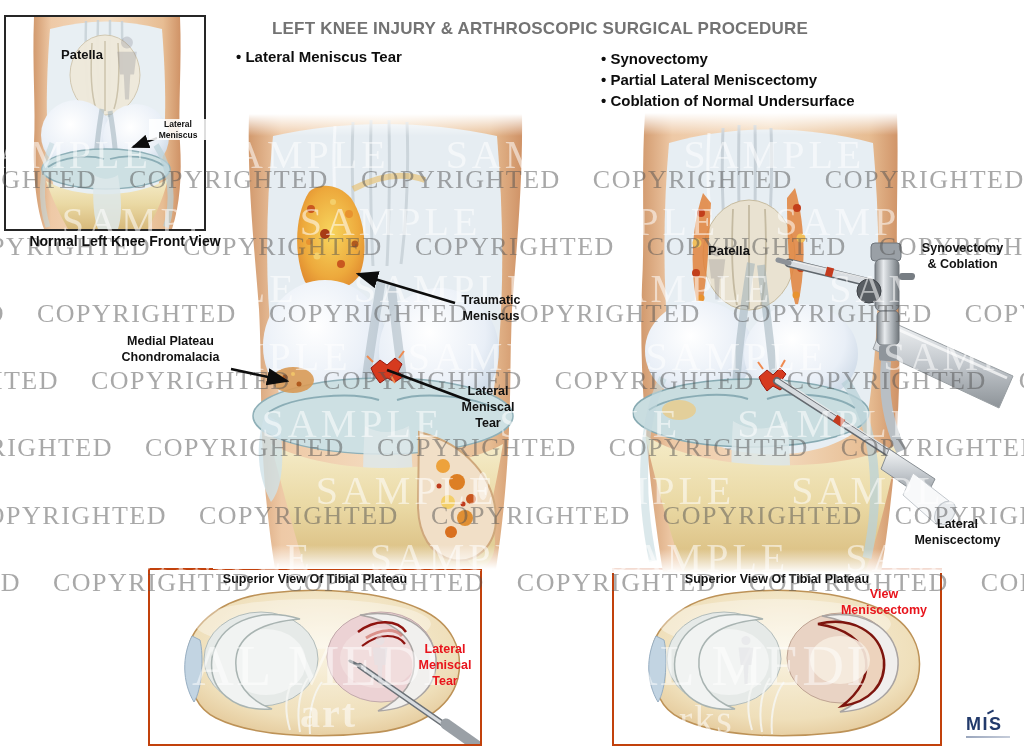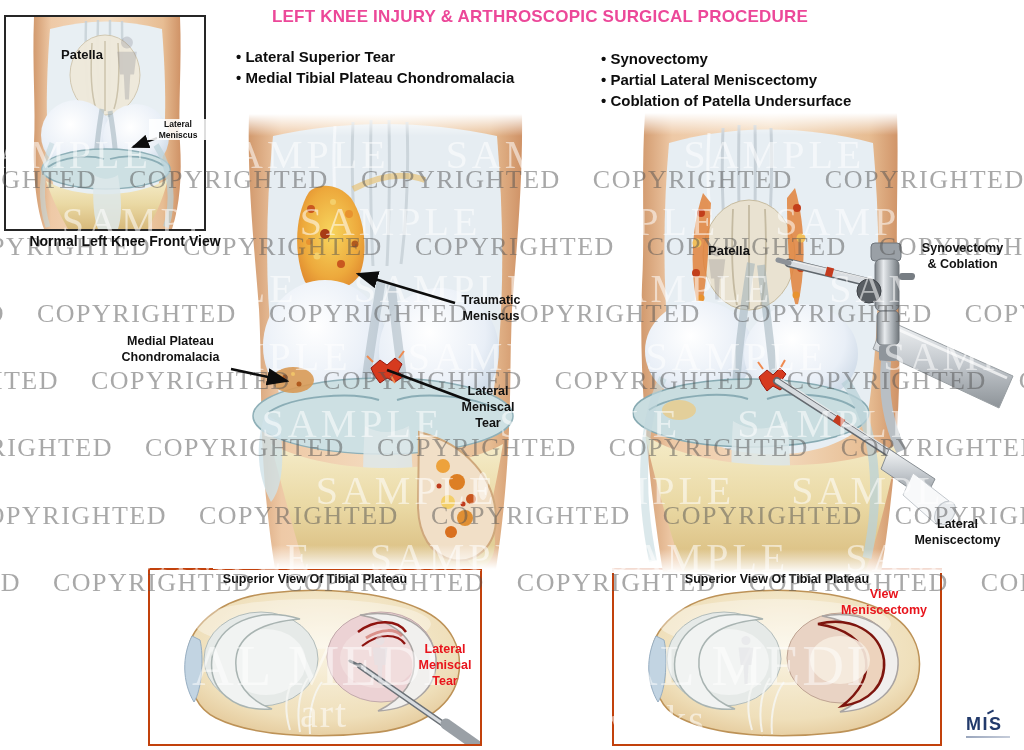--- a/index.html
+++ b/index.html
@@ -97,30 +97,29 @@
         <stop offset="1" stop-color="#ffffff" stop-opacity="0"></stop>
       </linearGradient>
       <linearGradient id="fadeBotG" x1="0" y1="0" x2="0" y2="1">
         <stop offset="0" stop-color="#ffffff" stop-opacity="0"></stop>
         <stop offset="1" stop-color="#ffffff" stop-opacity="1"></stop>
       </linearGradient>
       <path id="personShape" d="M12,0 a5.5,5.5 0 1,1 -0.1,0 Z M3,14 L21,14 L18.5,35 L15,35 L13.8,58 L10.2,58 L9,35 L5.5,35 Z"></path>
     </defs>
   </svg>
 
-  <div class="title" id="titleEl" style="color: #ec4899;">LEFT KNEE INJURY &amp; ARTHROSCOPIC SURGICAL PROCEDURE</div>
+  <div class="title" id="titleEl" style="color: #737373; margin-top: 12px;">LEFT KNEE INJURY &amp; ARTHROSCOPIC SURGICAL PROCEDURE</div>
 
   <div class="list" style="left:236px;top:46px;">
-    <div class="li">Lateral Superior Tear</div>
-    <div class="li">Medial Tibial Plateau Chondromalacia</div>
+    <div class="li">Lateral Meniscus Tear</div>
   </div>
   <div class="list" style="left:601px;top:48px;">
     <div class="li">Synovectomy</div>
     <div class="li">Partial Lateral Meniscectomy</div>
-    <div class="li">Coblation of Patella Undersurface</div>
+    <div class="li">Coblation of Normal Undersurface</div>
   </div>
 
   <div class="inset-box">
     <svg width="198" height="212" viewBox="0 0 198 212">
       <path d="M28,0 C26,48 30,92 28,126 C27,162 31,192 38,212 L166,212 C174,188 176,158 174,126 C172,90 176,46 174,0 Z" fill="url(#skinG)"></path>
       <path d="M44,12 C38,90 40,150 54,196 C86,210 118,210 146,196 C160,148 162,88 156,12 C118,2 82,2 44,12 Z" fill="#e8eff3"></path>
       <g stroke="#c6d0d6" stroke-width="2.5" fill="none" opacity="0.8">
         <path d="M80,4 C79,40 80,70 84,96"></path>
           <path d="M92,3 C91,42 92,74 95,100"></path>
         <path d="M104,3 C104,42 104,74 103,100"></path>
@@ -377,22 +376,22 @@
     <span class="ln">&amp; Coblation</span>
   </div>
   <div class="lbl" style="left:895px;top:516px;width:125px;">
     <span class="ln">Lateral</span>
     <span class="ln">Meniscectomy</span>
   </div>
 
   <div id="watermarks">
     <div class="wm-big" style="left:192px;top:632px;">AL MEDI</div>
     <div class="wm-big" style="left:575px;top:632px;">CAL MEDI</div>
-    <div class="wm-med" style="left:300px;top:690px;">art</div>
-    <div class="wm-med" style="left:598px;top:696px;">works</div>
+    <div class="wm-med" style="left:300px;top:690px;font-weight:bold;">art</div>
+    <div class="wm-med" style="left:626px;top:696px;">works</div>
     <svg class="person" style="left:114px;top:36px;" width="26" height="64" viewBox="0 0 24 58">
       <use href="#personShape" fill="rgba(130,130,140,0.28)"></use>
       </svg>
     <svg class="person" style="left:706px;top:246px;" width="22" height="54" viewBox="0 0 24 58">
       <use href="#personShape" fill="rgba(90,90,100,0.2)"></use>
       </svg>
     <svg class="person" style="left:370px;top:636px;" width="20" height="48" viewBox="0 0 24 58">
       <use href="#personShape" fill="rgba(225,225,230,0.55)"></use>
       </svg>
     <svg class="person" style="left:736px;top:636px;" width="20" height="48" viewBox="0 0 24 58">

